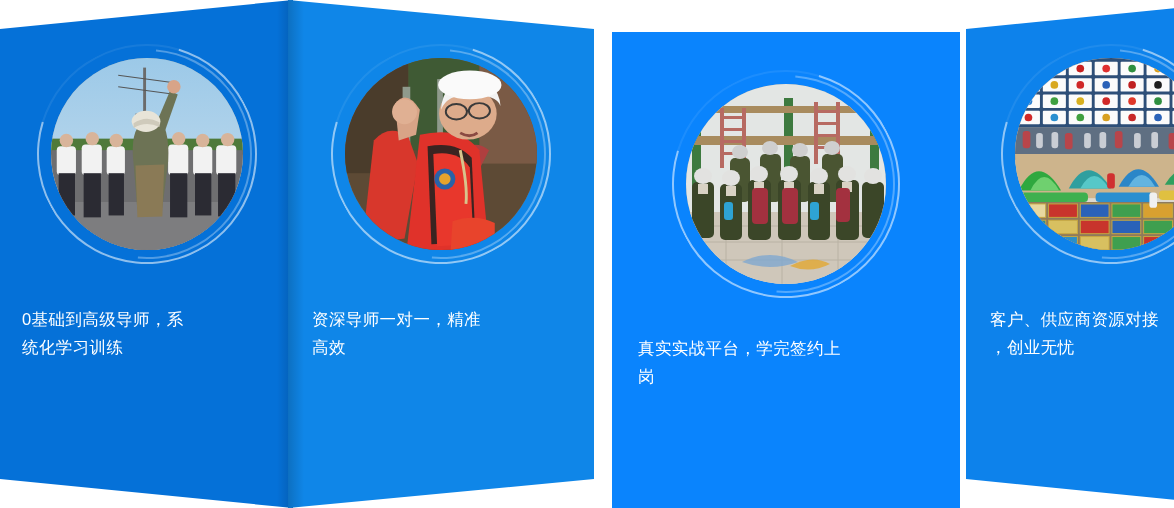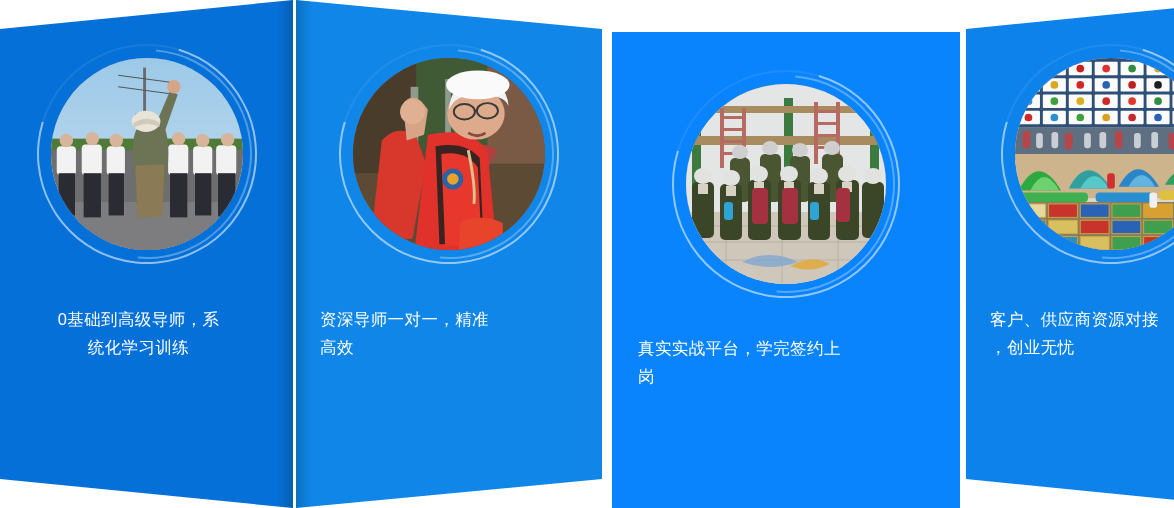--- a/index.html
+++ b/index.html
@@ -28,21 +28,21 @@
     position: absolute;
     inset: 0;
   }
 
   
   .p1 { left: 0px;    width: 293px; }
   .p1 .face { background: #0571d8;
     clip-path: polygon(0% 5.7%, 100% 0%, 100% 100%, 0% 94.3%); }
 
   
-  .p2 { left: 296px;  width: 306px; }
+  .p2 { left: 288px;  width: 306px; }
   .p2 .face { background: #0f86e8;
     clip-path: polygon(0% 0%, 100% 5.7%, 100% 94.3%, 0% 100%); }
 
   
   .p3 { left: 612px;  width: 348px; }
   .p3 .face { background: #0a84fd;
     clip-path: polygon(0% 0%, 100% 0%, 100% 100%, 0% 100%); margin-top: 32px; }
 
   
   .p4 { left: 966px;  width: 290px; }
@@ -99,21 +99,21 @@
     position: absolute;
     left: 0; right: 0;
     top: 305px;
     padding: 0 22px;
     color: #ffffff;
     font-size: 16.5px;
     line-height: 1.72;
     letter-spacing: .4px;
     white-space: pre-line;
   }
-  .p1 .caption { padding-left: 22px; padding-right: 38px; text-align: center; }
+  .p1 .caption { padding-left: 22px; padding-right: 38px; }
   .p2 .caption { padding-left: 24px; padding-right: 32px; }
   .p3 .caption { padding-left: 26px; padding-right: 36px; top: 302px; }
   .p4 .caption { padding-left: 24px; padding-right: 30px; }
 </style>
 </head>
 <body>
 
 <div id="stage">
 
   <div class="panel p1">

